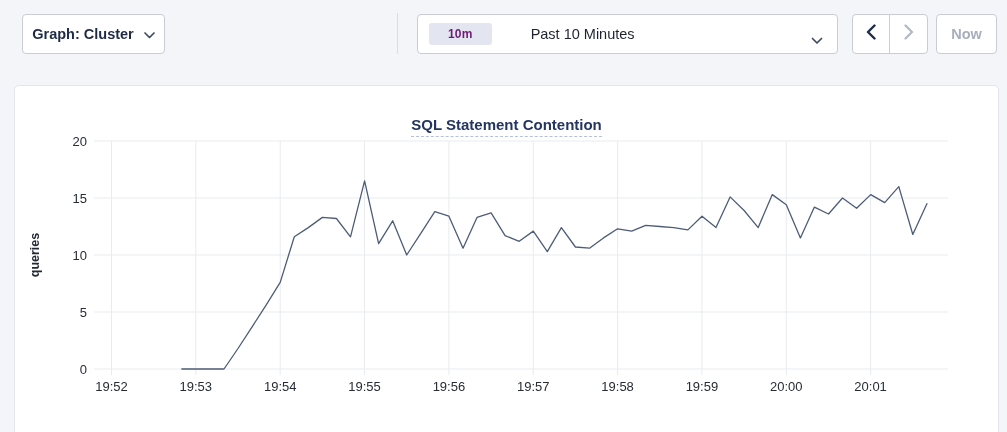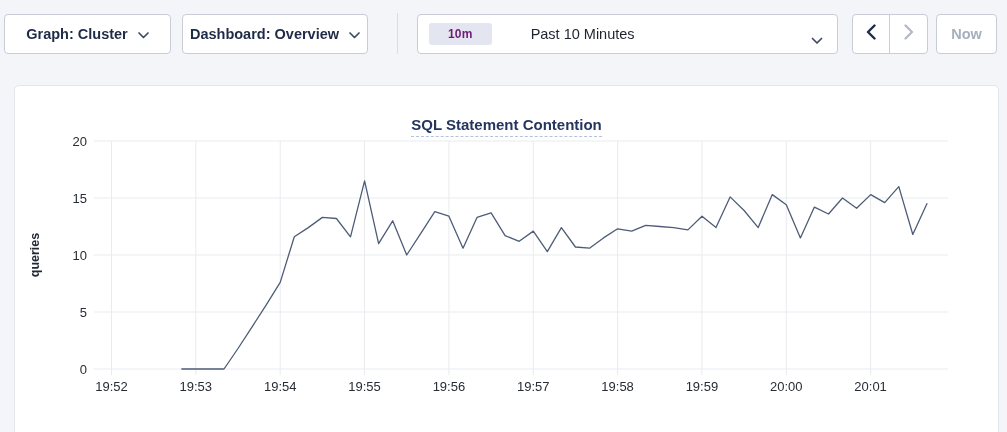--- a/index.html
+++ b/index.html
@@ -14,21 +14,21 @@
   .btn {
     position: absolute; top: 14px; height: 40px;
     background: #ffffff;
     border: 1px solid #c7ccd7;
     border-radius: 4px;
     display: flex; align-items: center; justify-content: center;
     gap: 10px;
     font-size: 14.5px; font-weight: 600; color: #1f2a46;
     cursor: pointer;
   }
-  .btn-graph { left: 4px; width: 167px; }
+  .btn-graph { left: 22px; width: 143px; }
   .btn-dashboard { left: 182px; width: 186px; }
   .vdivider {
     position: absolute; left: 397px; top: 13px;
     width: 1px; height: 41px; background: #d9dde4;
   }
   .time-select {
     position: absolute; left: 417px; top: 14px; width: 421px; height: 40px;
     background: #ffffff; border: 1px solid #c7ccd7; border-radius: 4px;
     display: flex; align-items: center; padding-left: 11px;
     cursor: pointer;
@@ -84,28 +84,20 @@
 
   <div class="btn btn-graph">
     <span>Graph: Cluster</span>
     <span>
       <svg width="11" height="7" viewBox="0 0 11 7">
           <path d="M1 1 L5.5 5.5 L10 1" fill="none" stroke="#404c66" stroke-width="1.7" stroke-linecap="round" stroke-linejoin="round"></path>
         </svg>
     </span>
   </div>
 
-  <div class="btn btn-dashboard">
-    <span>Dashboard: Overview</span>
-    <span>
-      <svg width="11" height="7" viewBox="0 0 11 7">
-          <path d="M1 1 L5.5 5.5 L10 1" fill="none" stroke="#404c66" stroke-width="1.7" stroke-linecap="round" stroke-linejoin="round"></path>
-        </svg>
-    </span>
-  </div>
 
   <div class="vdivider"></div>
 
   <div class="time-select">
     <span class="time-badge">10m</span>
     <span class="time-label">Past 10 Minutes</span>
     <span class="time-chevron">
       <svg width="12" height="8" viewBox="0 0 12 8">
           <path d="M1.5 1.5 L6 6 L10.5 1.5" fill="none" stroke="#3f4a63" stroke-width="1.7" stroke-linecap="round" stroke-linejoin="round"></path>
         </svg>

